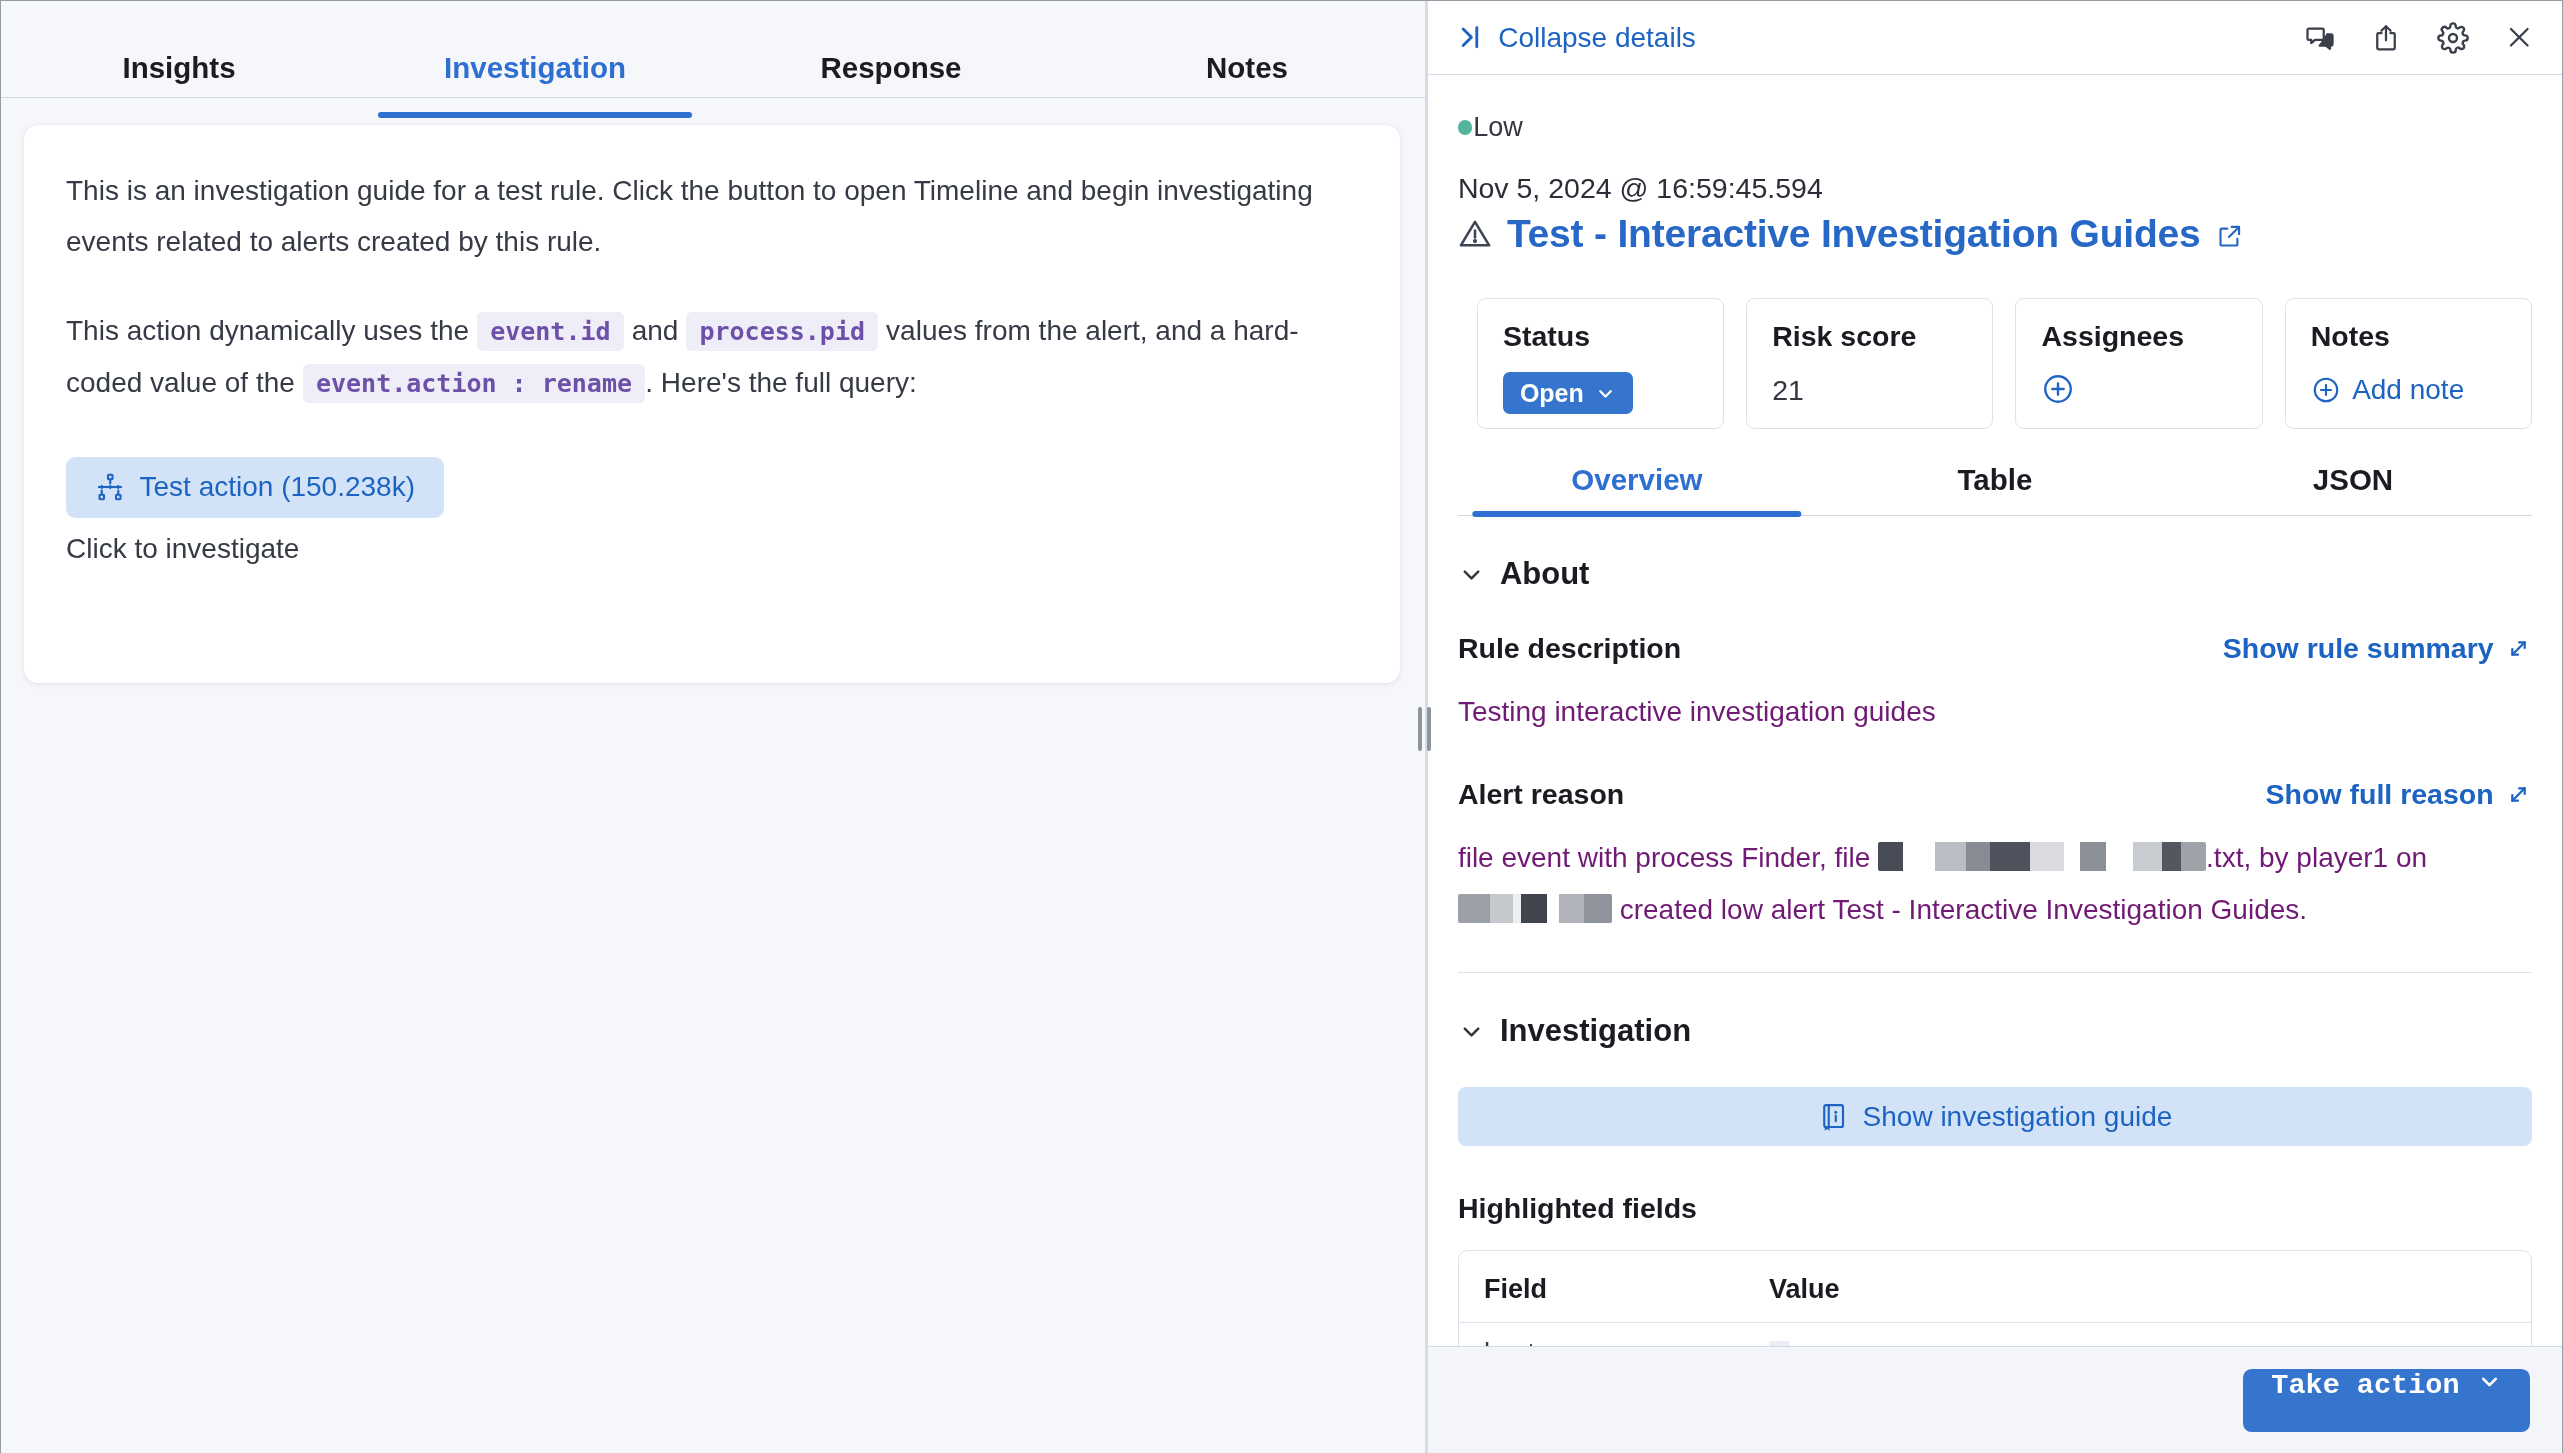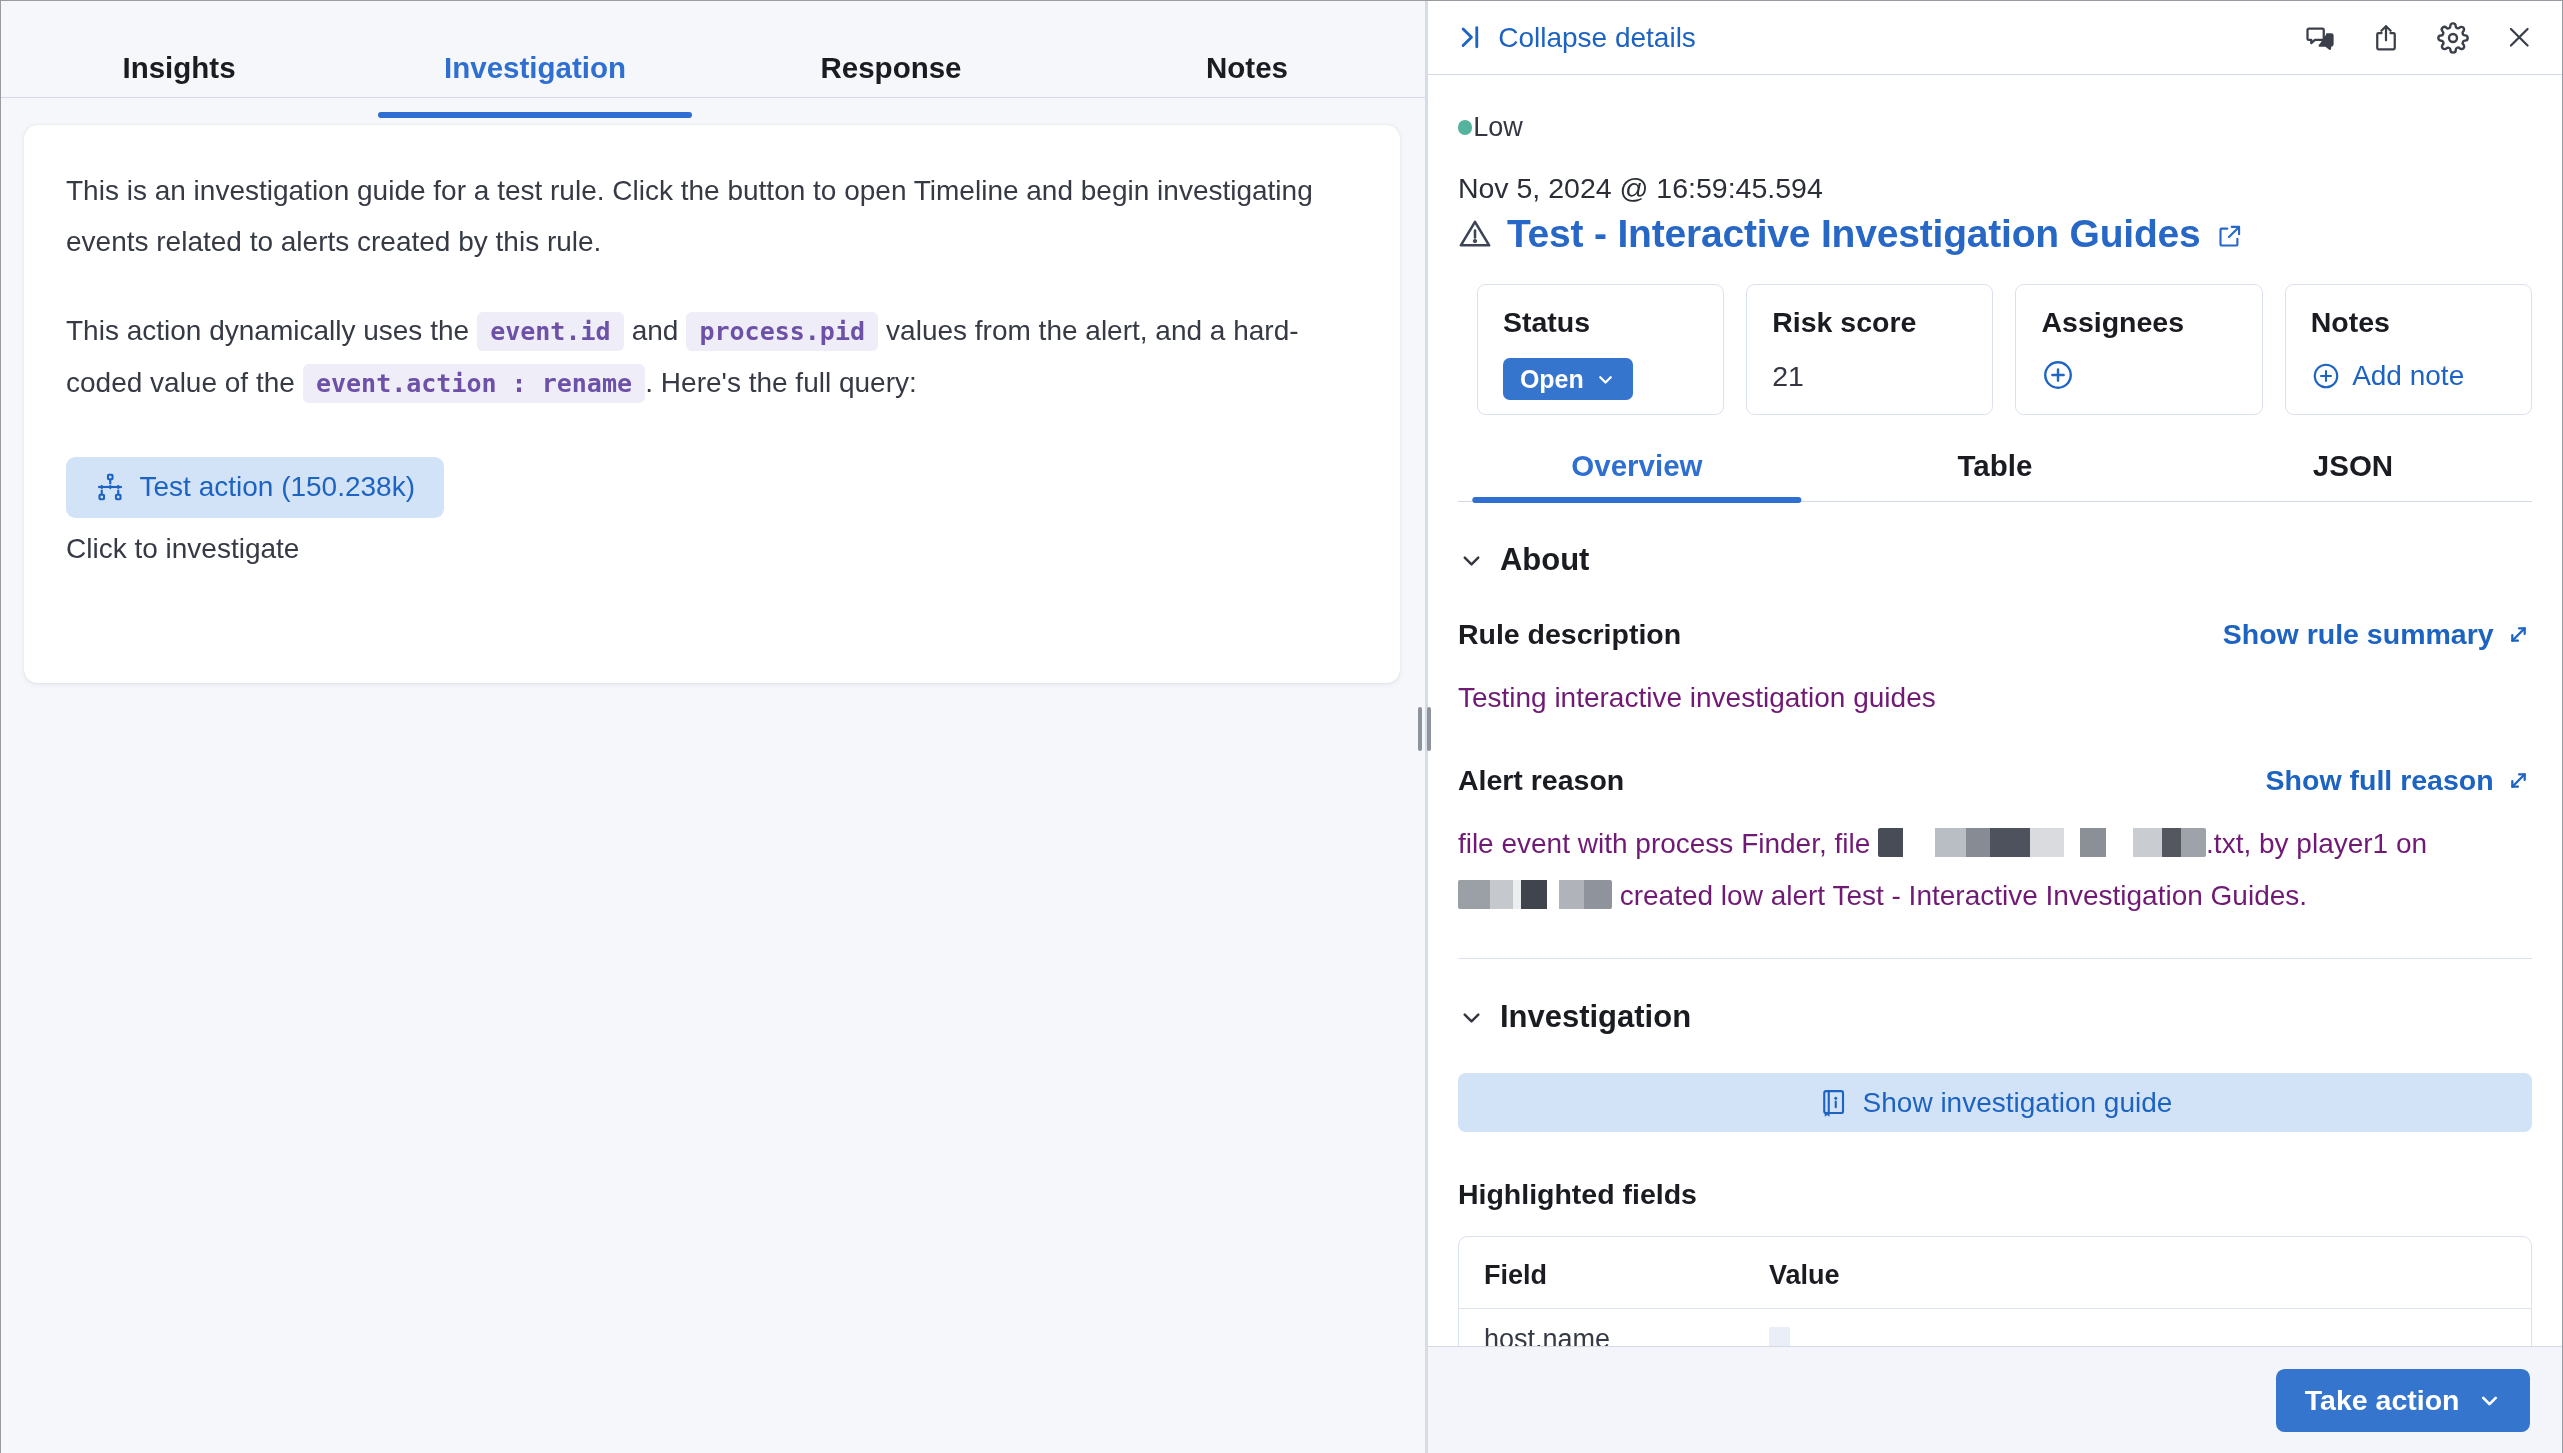--- a/index.html
+++ b/index.html
@@ -45,21 +45,21 @@
   .hdr-icons{ margin-left:auto; display:flex; align-items:center; gap:36px; color:#3a3f4a; }
   .hdr-icons .ibtn{ cursor:pointer; display:flex; }
   .fly-body{ flex:1; padding:0 30px; overflow:hidden; }
   .sev-row{ margin-top:37px; display:flex; align-items:center; gap:1px; font-size:27px; color:#343741; }
   .sev-dot{ width:14.3px; height:14.3px; border-radius:50%; background:#54b39c; }
   .timestamp{ margin-top:28.5px; font-size:28.5px; font-weight:500; color:#2b2e36; }
   .title-row{ margin-top:7.6px; display:flex; align-items:center; gap:15px; }
   .title-row .warn{ color:#3c4455; flex:none; }
   .alert-title{ font-size:39px; font-weight:800; color:#2767c5; letter-spacing:-0.2px; cursor:pointer; }
   .title-row .popout{ color:#2767c5; flex:none; margin-top:5.7px; cursor:pointer;}
-  .cards-row{ margin-top:28px; display:flex; gap:22px;padding-left:19px; }
+  .cards-row{ margin-top:42px; display:flex; gap:22px;padding-left:19px; }
   .sum-card{ flex:1; border:1.9px solid #dbe1ec; border-radius:8.6px; padding:21px 25px; height:131px; background:#fff; }
   .sum-label{ font-size:28.5px; font-weight:700; color:#1a1c21; }
   .status-pill{ margin-top:19px; display:inline-flex; align-items:center; gap:11.4px; background:#3575cd; color:#fff; font-size:25px; font-weight:700; padding:6.7px 17px; border-radius:6.7px; cursor:pointer; border:none; font-family:inherit;}
   .risk-value{ margin-top:21px; font-size:28.5px; color:#343741; }
   .assignee-add{ margin-top:19px; color:#2064c4; display:inline-flex; cursor:pointer; }
   .addnote-link{ margin-top:21px; display:inline-flex; align-items:center; gap:11.4px; color:#1d63c1; font-size:28px; font-weight:500; cursor:pointer; }
   .fly-tabs{ margin-top:34px; display:flex; border-bottom:1.9px solid #d3dae6; height:53px; }
   .ftab{ flex:1; text-align:center; font-size:29.5px; font-weight:700; color:#1a1c21; cursor:pointer; position:relative; }
   .ftab.active{ color:#2e6fd1; }
   .ftab.active::after{ content:""; position:absolute; bottom:-1.9px; left:50%; transform:translateX(-50%); width:92%; height:5.7px; background:#2e6fd1; border-radius:2.9px; }
@@ -85,21 +85,21 @@
   .hf-table{ width:100%; border-collapse:collapse; }
   .hf-table th{ text-align:left; font-size:27px; font-weight:700; color:#1a1c21; padding:23px 0 17px 25px; border-bottom:1px solid #dde3ed; }
   .hf-table td{ font-size:27px; color:#363a45; padding:15px 0 15px 25px; border-bottom:1px solid #e4e9f1; }
   .hf-table tr:last-child td{ border-bottom:none; }
   .col-field{ width:285px; }
   .value-redact{ display:inline-block; width:21px; height:28.5px; background:#e9eef7; border-radius:1.9px; vertical-align:middle; }
   .fly-footer{ flex:none; height:107px; background:#f3f5fa; border-top:1.9px solid #d3dae6; display:flex; align-items:center; justify-content:flex-end; padding:0 32px; }
   .take-action-btn{
     background:#3575cd; color:#fff; border:none; border-radius:8.6px;
     font-size:28.5px; font-weight:700; padding:0 28.5px; height:63px;
-    display:flex; align-items:center; gap:17px; cursor:pointer; font-family:Liberation Sans, sans-serif;
+    display:flex; align-items:flex-start; gap:17px; cursor:pointer; font-family:Liberation Mono, monospace;
   }
   svg{ display:block; }
 </style>
 </head>
 <body>
 
 <div class="app">
 
   <div class="left-panel">
     <div class="left-tabs">

